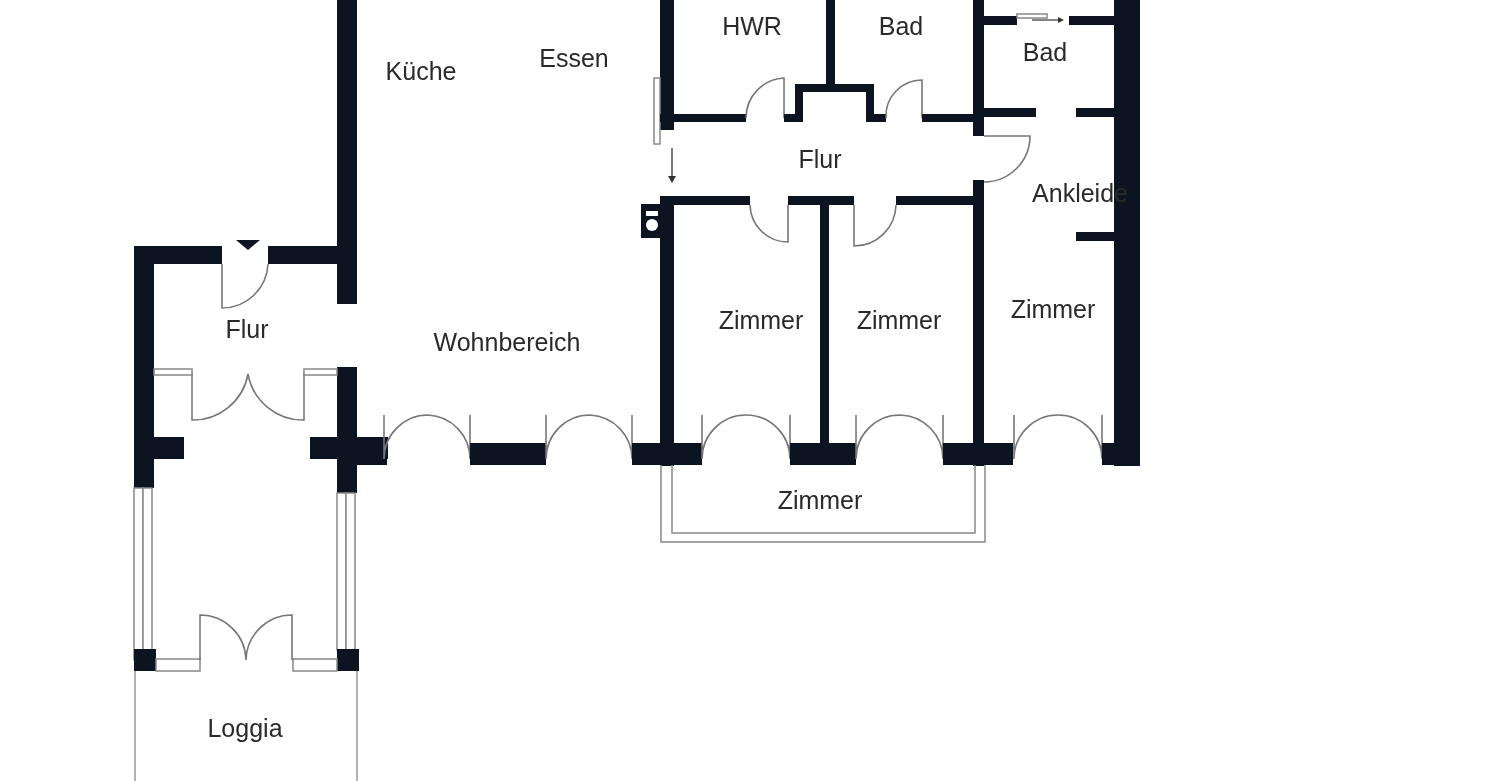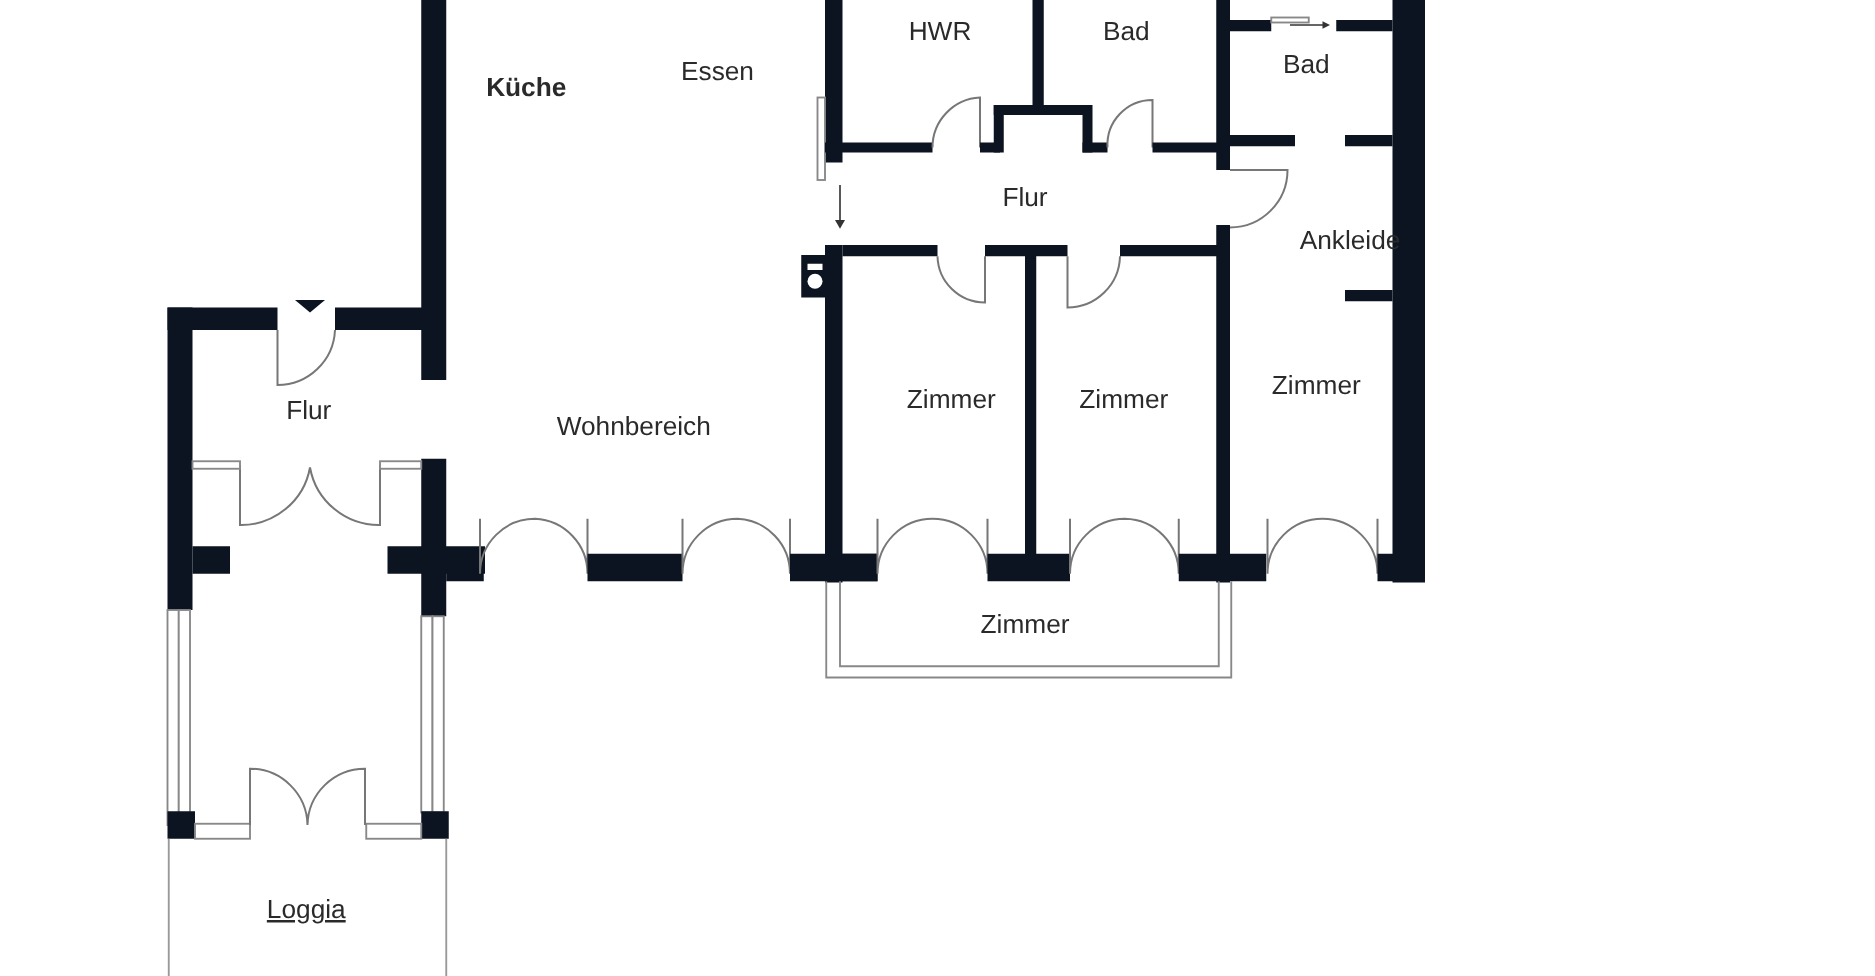--- a/index.html
+++ b/index.html
@@ -1,21 +1,21 @@
 <!DOCTYPE html>
 <html><head>
 <meta charset="utf-8">
 <style>
   html, body { margin:0; padding:0; background:#ffffff; }
   body { width:1500px; height:781px; overflow:hidden; position:relative; font-family:"Liberation Sans", sans-serif; }
   svg { position:absolute; left:0; top:0; }
   .w { fill:#0d1421; }
   .door { fill:none; stroke:#777; stroke-width:1.6; }
   .win { fill:#fff; stroke:#888; stroke-width:1.5; }
-  .lbl { position:absolute; font-size:21px; color:#2a2a2a; transform:translate(-50%,-50%); white-space:nowrap; }
+  .lbl { position:absolute; font-size:25px; color:#2a2a2a; transform:translate(-50%,-50%); white-space:nowrap; }
 </style>
 </head>
 <body>
 
 <svg width="1500" height="781" viewBox="0 0 1500 781">
 
   <rect class="w" x="134" y="246" width="20" height="242"></rect>
   <rect class="w" x="134" y="246" width="88" height="18"></rect>
   <rect class="w" x="268" y="246" width="80" height="18"></rect>
   <rect class="w" x="337" y="0" width="20" height="304"></rect>
@@ -99,23 +99,23 @@
   <path class="door" d="M1014,415 L1014,459 A44,44 0 0 1 1058,415 A44,44 0 0 1 1102,459 L1102,415"></path>
   <rect class="w" x="1102" y="443" width="38" height="22"></rect>
 
   <path d="M661,465 L661,542 L985,542 L985,465" fill="none" stroke="#888" stroke-width="1.5"></path>
   <path d="M672,465 L672,533 L975,533 L975,465" fill="none" stroke="#888" stroke-width="1.5"></path>
 </svg>
 
 <div class="lbl" style="left:752px;top:26px;">HWR</div>
 <div class="lbl" style="left:901px;top:26px;">Bad</div>
 <div class="lbl" style="left:1045px;top:52px;">Bad</div>
-<div class="lbl" style="left:421px;top:71px;font-weight:bold;">Küche</div>
+<div class="lbl" style="left:421px;top:71px;">Küche</div>
 <div class="lbl" style="left:574px;top:58px;">Essen</div>
 <div class="lbl" style="left:820px;top:159px;">Flur</div>
 <div class="lbl" style="left:1080px;top:193px;">Ankleide</div>
 <div class="lbl" style="left:761px;top:320px;">Zimmer</div>
 <div class="lbl" style="left:899px;top:320px;">Zimmer</div>
 <div class="lbl" style="left:1053px;top:309px;">Zimmer</div>
 <div class="lbl" style="left:247px;top:329px;">Flur</div>
 <div class="lbl" style="left:507px;top:342px;text-align:center;">Wohnbereich</div>
 <div class="lbl" style="left:820px;top:500px;">Zimmer</div>
-<div class="lbl" style="left:245px;top:728px;text-decoration:underline;">Loggia</div>
+<div class="lbl" style="left:245px;top:728px;">Loggia</div>
 
 </body></html>

